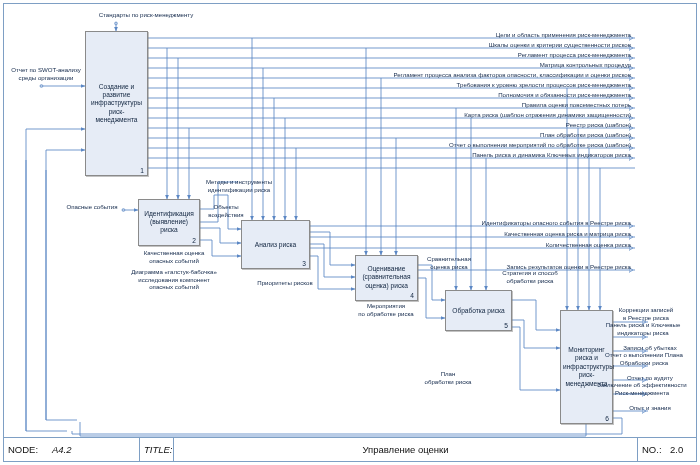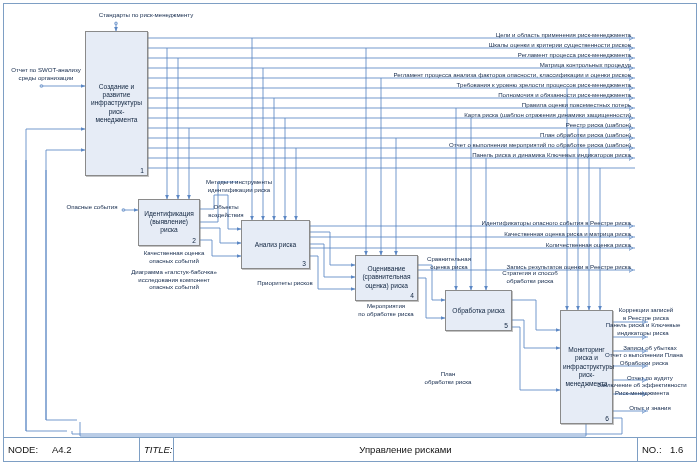--- a/index.html
+++ b/index.html
@@ -34,21 +34,21 @@
     display:flex;align-items:stretch;
     font-size:9.5px;color:#111;
   }
   .tb-cell{
     display:flex;align-items:center;
     box-sizing:border-box;
     height:100%;
     padding:0 4px;
   }
   .tb-node{width:34px;border-right:0;}
-  .tb-nodeval{width:102px;border-right:1px solid #7e9fc4;justify-content:flex-start;padding-left:14px;}
+  .tb-nodeval{width:102px;border-right:1px solid #7e9fc4;justify-content:flex-start;padding-left:14px;font-style:italic;}
   .tb-title{width:34px;font-style:italic;}
   .tb-titleval{
     flex:1;justify-content:center;
     border-right:1px solid #7e9fc4;
     border-left:1px solid #7e9fc4;
     margin-left:-1px;
   }
   .tb-no{width:26px;}
   .tb-noval{width:32px;justify-content:flex-start;padding-left:6px;}
   
@@ -265,18 +265,18 @@
   <div class="lbl c" style="left:240px;top:279px;width:90px;">Приоритеты рисков</div>
   <div class="lbl c" style="left:414px;top:255px;width:70px;">Сравнительная<br>оценка риска</div>
   <div class="lbl c" style="left:492px;top:269px;width:76px;">Стратегия и способ<br>обработки риска</div>
   <div class="lbl c" style="left:340px;top:302px;width:92px;">Мероприятия<br>по обработке риска</div>
   <div class="lbl c" style="left:410px;top:370px;width:76px;">План<br>обработки риска</div>
 
   <div class="titlebar">
     <div class="tb-cell tb-node">NODE:</div>
     <div class="tb-cell tb-nodeval">A4.2</div>
     <div class="tb-cell tb-title">TITLE:</div>
-    <div class="tb-cell tb-titleval">Управление рисками</div>
+    <div class="tb-cell tb-titleval">Управление оценки</div>
     <div class="tb-cell tb-no">NO.:</div>
-    <div class="tb-cell tb-noval">1.6</div>
+    <div class="tb-cell tb-noval">2.0</div>
   </div>
 
 </div>
 
 </body></html>

